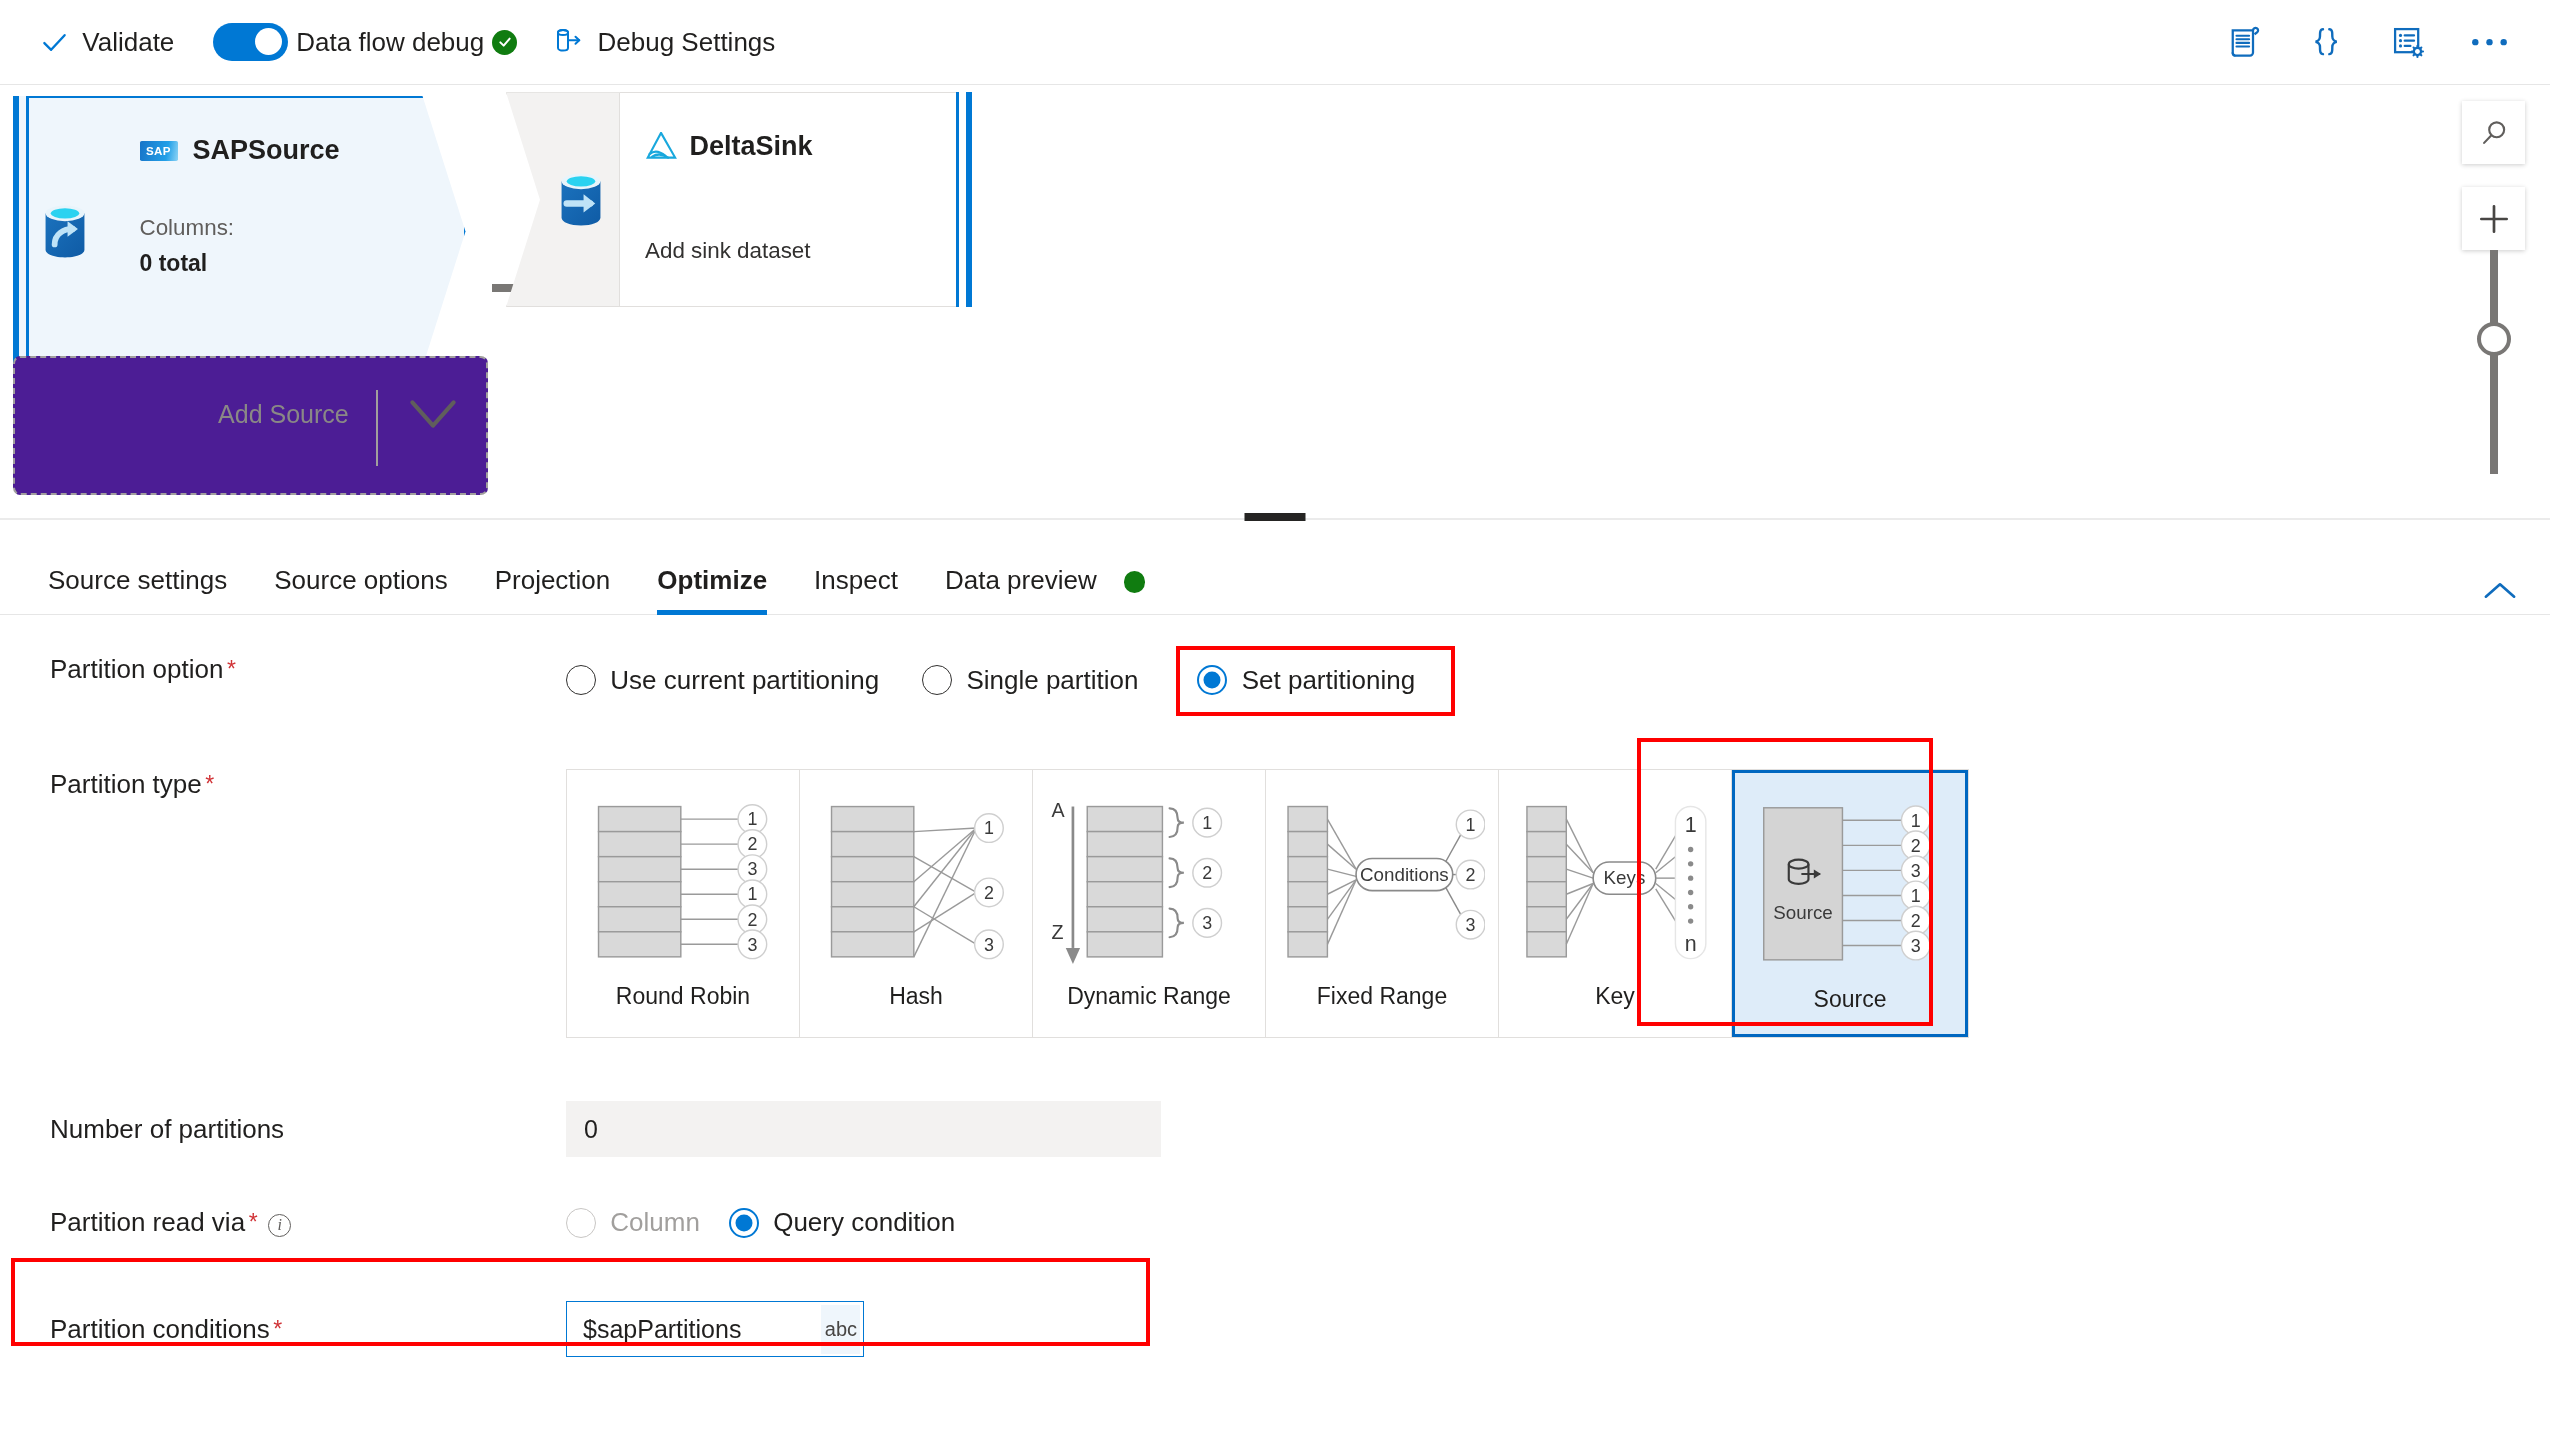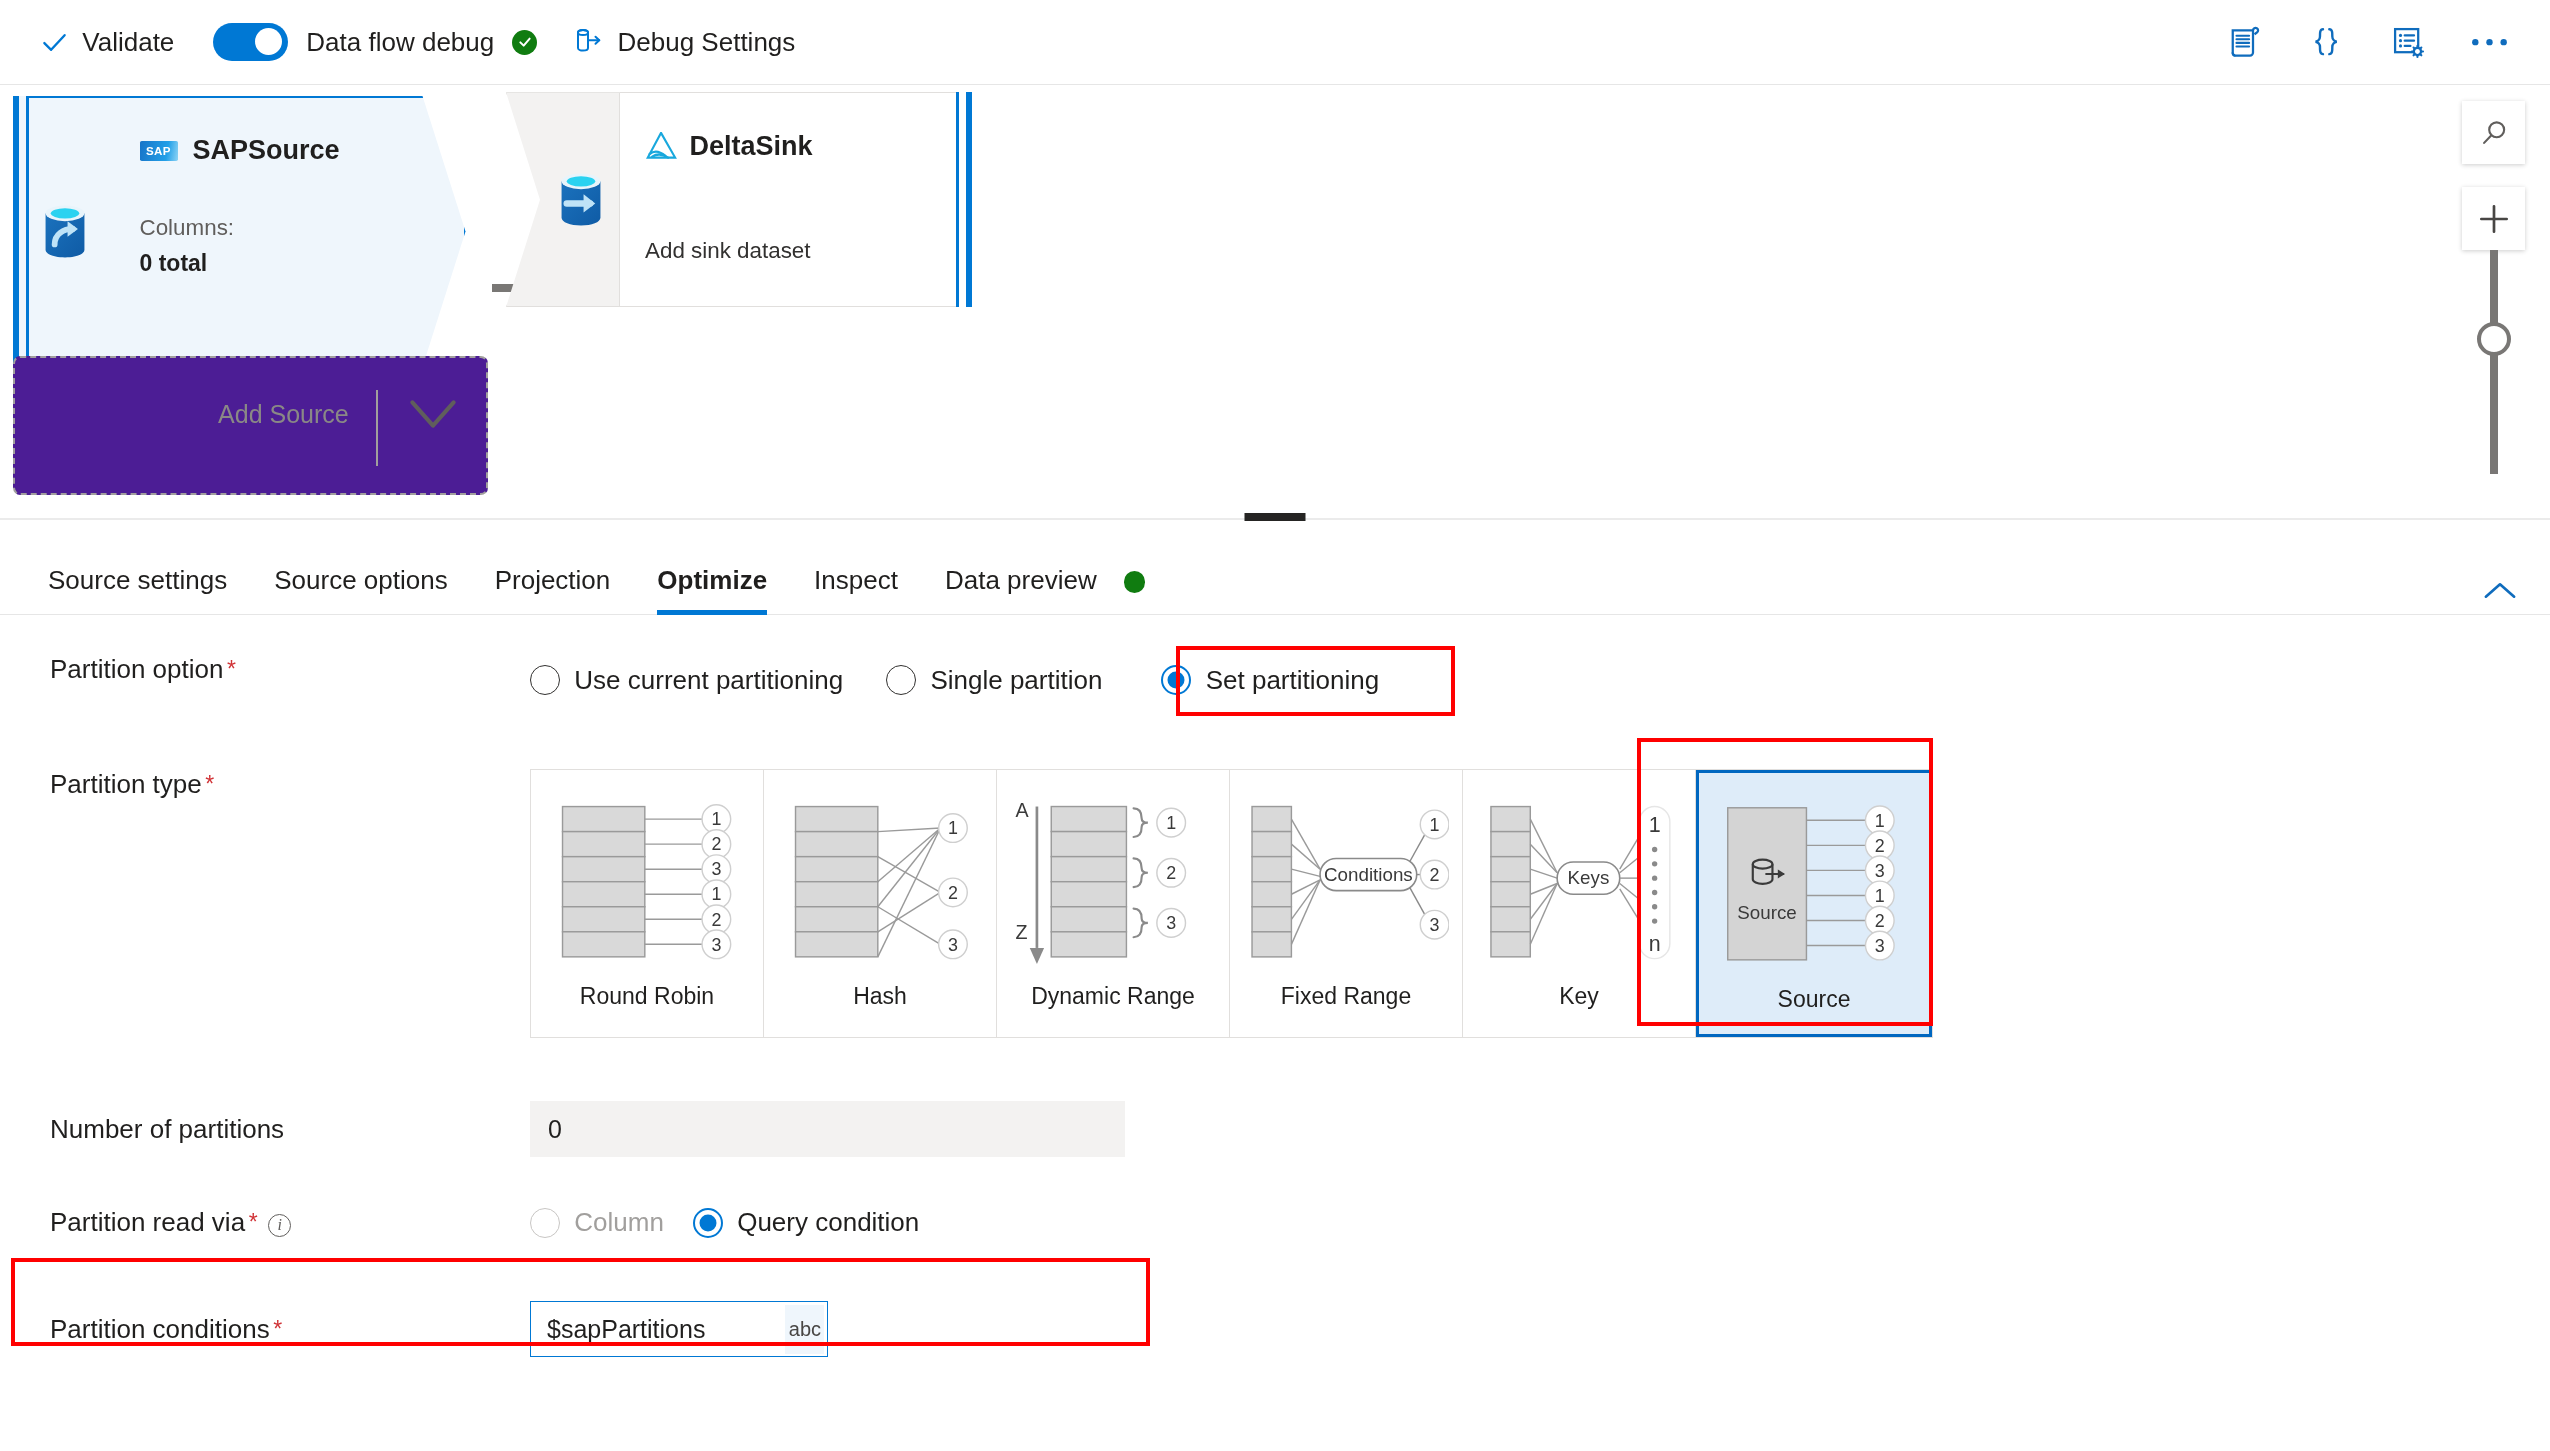--- a/index.html
+++ b/index.html
@@ -249,21 +249,21 @@
     background:#107c10; margin-left:20px;
   }
   .tab-collapse {
     margin-left:auto; padding-bottom: 12.5px; cursor:pointer;
     display:flex; align-items:center;
   }
   .tab-collapse svg { width:36px; height:23px; display:block; }
 
   
   .form { padding: 39px 0 0 0; position:relative; }
-  .row { display:flex; align-items:flex-start; position:relative; }
+  .row { display:flex; align-items:flex-start; position:relative;gap:36px; }
   .row-label {
     width: 530px; padding-left: 50px;
     font-size:26px; color:#201f1e;
     flex:none; white-space:nowrap;
   }
   .req { color:#d13438; font-size:23px; vertical-align:top; margin-left:3.6px; position:relative; top:1.8px;}
   .info-i {
     display:inline-block; width:23px; height:23px;
     border-radius:50%; border:1.8px solid #605e5c;
     color:#605e5c; font-size:16px; line-height:20px; text-align:center;
@@ -366,21 +366,21 @@
 
   <div class="cmd-item">
     <span>
       <svg class="check-icon" viewBox="0 0 24 24" fill="none">
           <path d="M3 12.5 L9 18.5 L21 5.5" stroke="#0078d4" stroke-width="2.1" stroke-linecap="round" stroke-linejoin="round"></path>
         </svg>
     </span>
     <span class="cmd-label">Validate</span>
   </div>
 
-  <div class="cmd-item" style="gap:18px;margin-right:36px;text-align:right;">
+  <div class="cmd-item" style="gap:8px;margin-right:36px;text-align:right;">
     <div class="toggle">
         <div class="knob"></div>
       </div>
     <span class="cmd-label">Data flow debug</span>
     <span class="status-dot-green">
       <svg viewBox="0 0 24 24" fill="none">
           <path d="M5 12.5 L10 17.5 L19 7" stroke="#ffffff" stroke-width="3" stroke-linecap="round" stroke-linejoin="round"></path>
         </svg>
     </span>
   </div>

